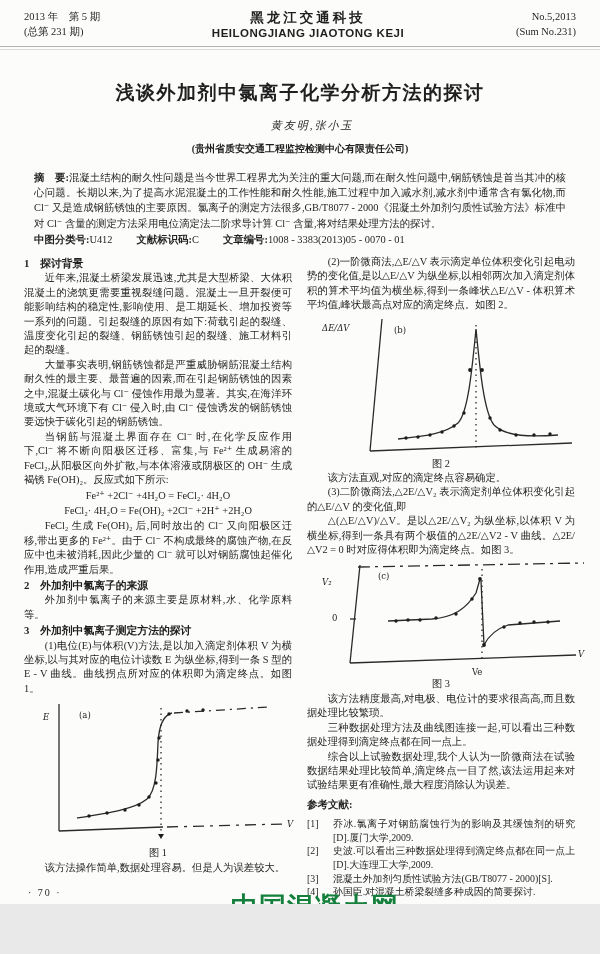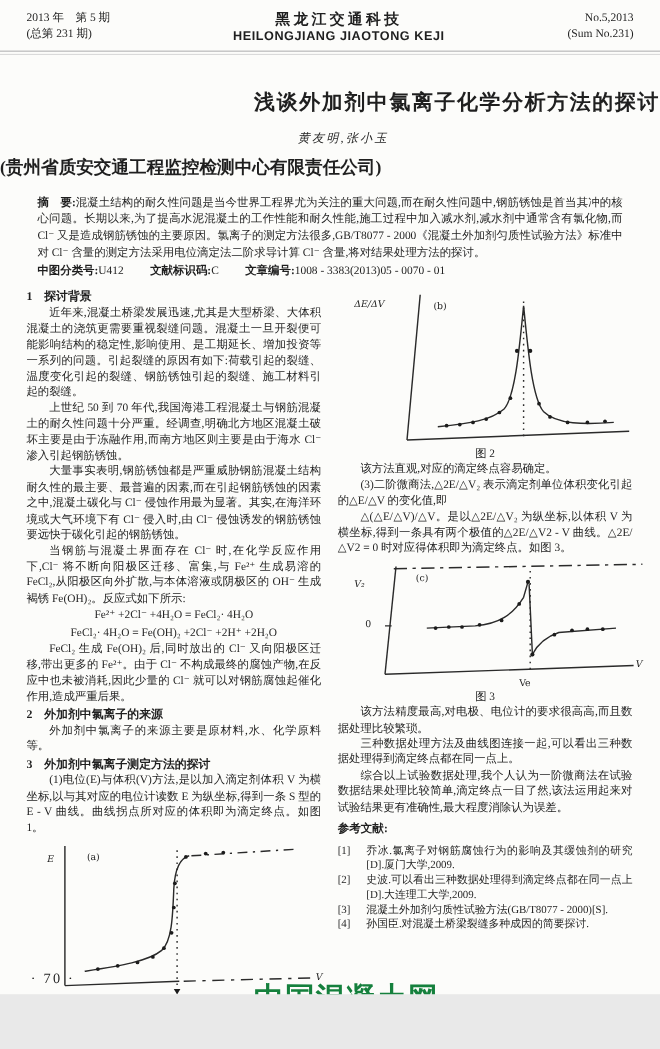--- a/index.html
+++ b/index.html
@@ -11,23 +11,23 @@
                   padding:9px 24px 2px 24px;}
   .jh-side{font-size:10.5px;line-height:15px;}
   .jh-side.right{text-align:right;}
   .jh-center{text-align:center;}
   .jh-center .cn{font-size:13.5px;font-weight:bold;letter-spacing:3px;line-height:17px;}
   .jh-center .en{font-size:11.5px;font-weight:bold;letter-spacing:.5px;line-height:15px;
                  font-family:"Liberation Sans",sans-serif;}
   .header-rule{margin-top:3px;height:2px;border-top:1px solid #b3b3b3;border-bottom:1px solid #dadada;}
 
   
-  .paper-title{margin:30px 0 0;text-align:right;font-size:19px;font-weight:bold;letter-spacing:1.5px;}
+  .paper-title{margin:30px 0 0;text-align:center;font-size:19px;font-weight:bold;letter-spacing:1.5px;}
   .paper-authors{margin-top:12px;text-align:center;font-size:11px;font-style:italic;letter-spacing:2px;padding-left:24px;}
-  .paper-affiliation{margin-top:9px;font-size:16px;font-weight:bold;}
+  .paper-affiliation{margin-top:9px;text-align:center;font-size:10px;font-weight:bold;}
 
   
   .abstract-block{margin:14px 34px 0;font-size:10.4px;line-height:15.2px;text-align:justify;}
   .lbl{font-weight:bold;}
   .kw-line{margin-top:1px;}
   .meta-line{display:flex;gap:24px;margin-top:1px;}
   .meta-line .pair{white-space:nowrap;}
 
   
   .columns{display:flex;gap:15px;padding:8px 24px 0;}
@@ -35,21 +35,21 @@
   .sec-heading{font-size:10.8px;font-weight:bold;margin:1px 0;}
   .col p{margin:0;text-indent:2em;}
   .col p.eq{text-indent:0;text-align:center;margin:1px 0;}
 
   
   .figure{position:relative;margin:2px 13px 0;}
   .figure svg{display:block;}
   .ax{position:absolute;font-size:8.5px;font-style:italic;color:#222;
       font-family:"DejaVu Serif",serif;}
   .figcap{text-align:center;text-indent:0 !important;font-size:10.3px;margin:0 0 3px;}
-  .page-number{position:absolute;left:28px;bottom:6px;font-size:13px;letter-spacing:2px;}
+  .page-number{position:absolute;left:28px;bottom:6px;font-size:10px;letter-spacing:2px;}
   .watermark{position:absolute;left:231px;top:889px;font-size:27px;letter-spacing:1px;
              font-family:"Liberation Sans",sans-serif;font-weight:400;}
 
   
   .ref-heading{font-size:10.5px;font-weight:bold;margin:5px 0;}
   .refs{font-size:9.9px;line-height:13.6px;}
   .ref-row{display:flex;}
   .ref-num{flex:none;width:26px;}
   .ref-text{flex:1;text-align:justify;}
 </style>
@@ -85,21 +85,20 @@
       <span class="pair"><span class="lbl">文献标识码:</span><span>C</span></span>
       <span class="pair"><span class="lbl">文章编号:</span><span>1008 - 3383(2013)05 - 0070 - 01</span></span>
     </div>
   </div>
 
   <div class="columns">
 
     <div class="col">
       <div class="sec-heading">1　探讨背景</div>
       <p>近年来,混凝土桥梁发展迅速,尤其是大型桥梁、大体积混凝土的浇筑更需要重视裂缝问题。混凝土一旦开裂便可能影响结构的稳定性,影响使用、是工期延长、增加投资等一系列的问题。引起裂缝的原因有如下:荷载引起的裂缝、温度变化引起的裂缝、钢筋锈蚀引起的裂缝、施工材料引起的裂缝。</p>
-      <p>上世纪 50 到 70 年代,我国海港工程混凝土与钢筋混凝土的耐久性问题十分严重。经调查,明确北方地区混凝土破坏主要是由于冻融作用,而南方地区则主要是由于海水 Cl⁻ 渗入引起钢筋锈蚀。</p>
       <p>大量事实表明,钢筋锈蚀都是严重威胁钢筋混凝土结构耐久性的最主要、最普遍的因素,而在引起钢筋锈蚀的因素之中,混凝土碳化与 Cl⁻ 侵蚀作用最为显著。其实,在海洋环境或大气环境下有 Cl⁻ 侵入时,由 Cl⁻ 侵蚀诱发的钢筋锈蚀要远快于碳化引起的钢筋锈蚀。</p>
       <p>当钢筋与混凝土界面存在 Cl⁻ 时,在化学反应作用下,Cl⁻ 将不断向阳极区迁移、富集,与 Fe²⁺ 生成易溶的 FeCl₂,从阳极区向外扩散,与本体溶液或阴极区的 OH⁻ 生成褐锈 Fe(OH)₂。反应式如下所示:</p>
       <p class="eq">Fe²⁺ +2Cl⁻ +4H₂O = FeCl₂· 4H₂O</p>
       <p class="eq">FeCl₂· 4H₂O = Fe(OH)₂ +2Cl⁻ +2H⁺ +2H₂O</p>
       <p>FeCl₂ 生成 Fe(OH)₂ 后,同时放出的 Cl⁻ 又向阳极区迁移,带出更多的 Fe²⁺。由于 Cl⁻ 不构成最终的腐蚀产物,在反应中也未被消耗,因此少量的 Cl⁻ 就可以对钢筋腐蚀起催化作用,造成严重后果。</p>
       <div class="sec-heading">2　外加剂中氯离子的来源</div>
       <p>外加剂中氯离子的来源主要是原材料,水、化学原料等。</p>
       <div class="sec-heading">3　外加剂中氯离子测定方法的探讨</div>
       <p>(1)电位(E)与体积(V)方法,是以加入滴定剂体积 V 为横坐标,以与其对应的电位计读数 E 为纵坐标,得到一条 S 型的 E - V 曲线。曲线拐点所对应的体积即为滴定终点。如图 1。</p>
 
@@ -131,20 +130,21 @@
             <path d="M 121,136 L 127,136 L 124,141 Z"></path>
           </g>
         </svg>
       </div>
       <p class="figcap">图 1</p>
       <p>该方法操作简单,数据处理容易。但是人为误差较大。</p>
 
     </div>
 
     <div class="col">
+      <p>(2)一阶微商法,△E/△V 表示滴定单位体积变化引起电动势的变化值,是以△E/△V 为纵坐标,以相邻两次加入滴定剂体积的算术平均值为横坐标,得到一条峰状△E/△V - 体积算术平均值,峰状最高点对应的滴定终点。如图 2。</p>
 
       <div class="figure" style="height:142px;">
         <span class="ax" style="left:2px;top:6px;">ΔE/ΔV</span>
         <span class="ax" style="left:74px;top:8px;font-style:normal;">(b)</span>
         <svg width="268" height="142" viewBox="0 0 268 142">
           <g stroke="#2a2a2a" fill="none" stroke-width="1.3">
             <line x1="62" y1="4" x2="50" y2="136"></line>
             <line x1="50" y1="136" x2="252" y2="128"></line>
             <path d="M 78,124 C 108,121 126,118 138,108 C 148,98 152,55 156,14 C 160,55 164,98 174,110 C 186,122 212,122 238,120"></path>
             <line x1="156" y1="10" x2="156" y2="134" stroke-dasharray="1.5 4"></line>

